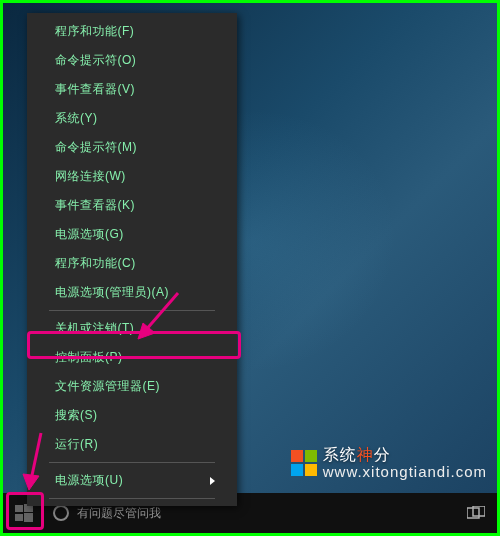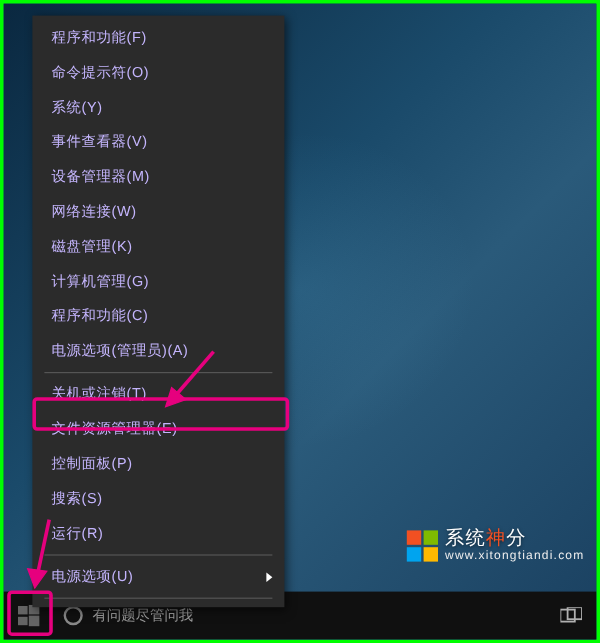--- a/index.html
+++ b/index.html
@@ -21,23 +21,23 @@
       top: 20%; left: 20%;
       width: 60%; height: 50%;
       background: radial-gradient(ellipse, rgba(100,180,220,0.15) 0%, transparent 70%);
       transform: rotate(-10deg);
     }
     .context-menu {
       position: absolute;
       top: 10px; left: 24px;
       width: 210px;
       background: #2b2b2b;
-      color: #c4b5fd;
+      color: #86efac;
       font-size: 12px;
-      padding: 4px 0;
+      padding: 4px 12px;
       box-shadow: 2px 2px 8px rgba(0,0,0,0.6);
       z-index: 10;
     }
     .menu-item {
       padding: 6px 16px;
       cursor: default;
       position: relative;
       letter-spacing: 0.5px;
     }
     .divider {
@@ -102,66 +102,66 @@
     .taskbar-right {
       position: absolute; right: 4px; bottom: 0;
       height: 40px;
       display: flex; align-items: center; gap: 12px;
       padding: 0 8px;
       color: #ccc;
     }
     .tray-icon { opacity: 0.85; }
     .watermark {
       position: absolute;
-      right: 10px; bottom: 64px;
+      right: 10px; bottom: 53px;
       display: flex; align-items: center; gap: 6px;
       z-index: 6;
     }
     .win-tiles {
       display: grid;
       grid-template-columns: 12px 12px;
       grid-template-rows: 12px 12px;
       gap: 2px;
     }
     .tile { width: 12px; height: 12px; }
     .t1{background:#f25022;} .t2{background:#7fba00;}
     .t3{background:#00a4ef;} .t4{background:#ffb900;}
     .watermark-text {
       color: #fff; font-size: 16px; font-weight: 500;
       letter-spacing: 1px;
       text-shadow: 0 1px 3px rgba(0,0,0,0.6);
     }
     .watermark-text .accent { color: #f25022; }
     .watermark-sub {
-      color: #eee; font-size: 10px;
+      color: #eee; font-size: 15px;
       letter-spacing: 1px;
       text-align: right;
     }
     .watermark-stack { display: flex; flex-direction: column; line-height: 1.1; }
   </style>
 </head>
 <body>
 
 <div class="desktop"></div>
 
 <div class="context-menu">
   <div class="menu-item">程序和功能(F)</div>
   <div class="menu-item">命令提示符(O)</div>
+  <div class="menu-item">事件查看器(V)</div>
   <div class="menu-item">系统(Y)</div>
-  <div class="menu-item">事件查看器(V)</div>
-  <div class="menu-item">设备管理器(M)</div>
+  <div class="menu-item">命令提示符(M)</div>
   <div class="menu-item">网络连接(W)</div>
-  <div class="menu-item">磁盘管理(K)</div>
-  <div class="menu-item">计算机管理(G)</div>
+  <div class="menu-item">事件查看器(K)</div>
+  <div class="menu-item">电源选项(G)</div>
   <div class="menu-item">程序和功能(C)</div>
   <div class="menu-item">电源选项(管理员)(A)</div>
   <div class="divider"></div>
   <div class="menu-item">关机或注销(T)</div>
+  <div class="menu-item">控制面板(P)</div>
   <div class="menu-item">文件资源管理器(E)</div>
-  <div class="menu-item">控制面板(P)</div>
   <div class="menu-item">搜索(S)</div>
   <div class="menu-item">运行(R)</div>
   <div class="divider"></div>
   <div class="menu-item">
     <span>电源选项(U)</span>
     <span class="submenu-arrow"></span>
   </div>
   <div class="divider"></div>
 </div>
 

